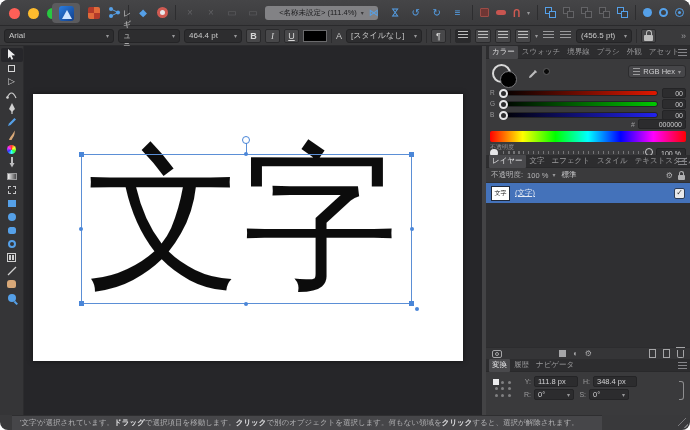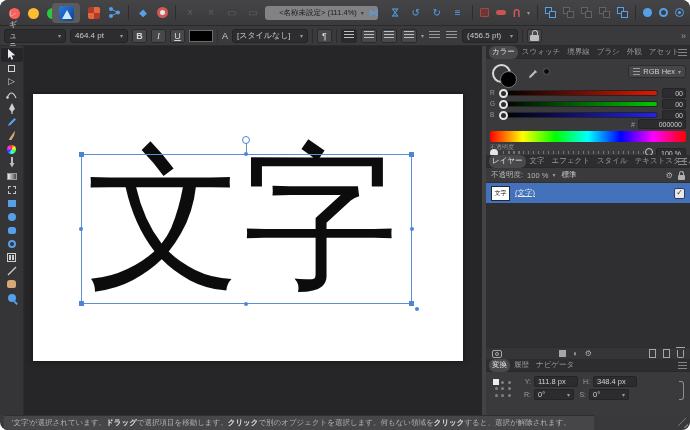--- a/index.html
+++ b/index.html
@@ -107,21 +107,21 @@
   .hdl.dot { width:4px; height:4px; border-radius:50%; }
   .rot-line { position:absolute; left:222px; top:97px; width:1px; height:11px; background:#5b8fd6; }
   .rot-hdl { position:absolute; left:218px; top:90px; width:8px; height:8px; border-radius:50%;
     border:1.5px solid #4a86d8; background:transparent; }
 
   
   #right-panel { position:absolute; left:486px; top:46px; width:204px; height:369px;
     background:#3a3a3c; display:flex; flex-direction:column; }
   .panel-tabs { position:relative; height:13px; background:#2d2d2f; display:flex; align-items:center;
     gap:1px; padding:0 3px; flex-shrink:0; border-bottom:1px solid #29292b; }
-  .ptab { font-size:7.5px; color:#9a9a9c; padding:1.5px 3px; border-radius:6px; white-space:nowrap; }
+  .ptab { font-size:7.5px; color:#9a9a9c; padding:1.5px 3px; border-radius:1px; white-space:nowrap; }
   .ptab.active { background:#49494c; color:#e2e2e4; }
   .panel-menu { position:absolute; right:3px; top:3px; width:9px; height:7px;
     background:repeating-linear-gradient(#86868a 0 1px, transparent 1px 3px); }
 
   
   #color-content { position:relative; height:96px; flex-shrink:0; padding:4px 6px; }
   .well-ring { position:absolute; left:6px; top:5px; width:19px; height:19px; border-radius:50%;
     border:2.5px solid #d8d8d8; }
   .well-fill { position:absolute; left:14px; top:12px; width:17px; height:17px; border-radius:50%;
     background:#000; border:1.5px solid #79797c; }
@@ -195,21 +195,21 @@
   .tf-row { display:flex; align-items:center; gap:3px; height:11px; }
   .tf-label { width:9px; font-size:7px; color:#9a9a9c; text-align:right; }
   .tf-box { width:44px; height:11px; background:#2c2c2e; border:1px solid #242426; border-radius:2px;
     font-size:7.5px; color:#d2d2d4; padding:0 3px; line-height:10px; display:flex; align-items:center; }
   .tf-box .chev { margin-left:auto; }
   .link-wh { position:absolute; right:6px; top:9px; width:5px; height:19px;
     border-right:1px solid #8e8e90; border-top:1px solid #8e8e90; border-bottom:1px solid #8e8e90;
     border-radius:0 3px 3px 0; }
 
   
-  #statusbar { position:absolute; left:4px; bottom:0; width:590px; height:15px; background:#464649;
+  #statusbar { position:absolute; left:12px; bottom:0; width:590px; height:15px; background:#464649;
     border-top:1px solid #2e2e30; display:flex; align-items:center; padding:0 8px;
     font-size:7.5px; color:#b2b2b4; white-space:nowrap; overflow:hidden; }
   #statusbar .bold { font-weight:bold; color:#e0e0e2; }
   .grip { position:absolute; right:2px; bottom:2px; width:10px; height:10px;
     background:repeating-linear-gradient(315deg, transparent 0 2px, #79797c 2px 3px, transparent 3px 6px); }
 </style>
 </head>
 <body>
 
 <div id="app">
@@ -283,20 +283,24 @@
       <span class="tb-sep"></span>
       <span class="ins-circle ins-filled"></span>
       <span class="ins-circle ins-ring"></span>
       <span class="ins-circle ins-dot">
           <i></i>
         </span>
     </div>
   </div>
 
   <div id="contextbar">
+    <div class="combo" style="width:110px;">
+      <span>Arial</span>
+      <span class="chev">▾</span>
+    </div>
     <div class="combo" style="width:62px;gap:40px;">
       <span>レギュラー</span>
       <span class="chev">▾</span>
     </div>
     <div class="combo" style="width:58px;">
       <span>464.4 pt</span>
       <span class="chev">▾</span>
     </div>
     <div class="tbtn b">B</div>
     <div class="tbtn i">I</div>

